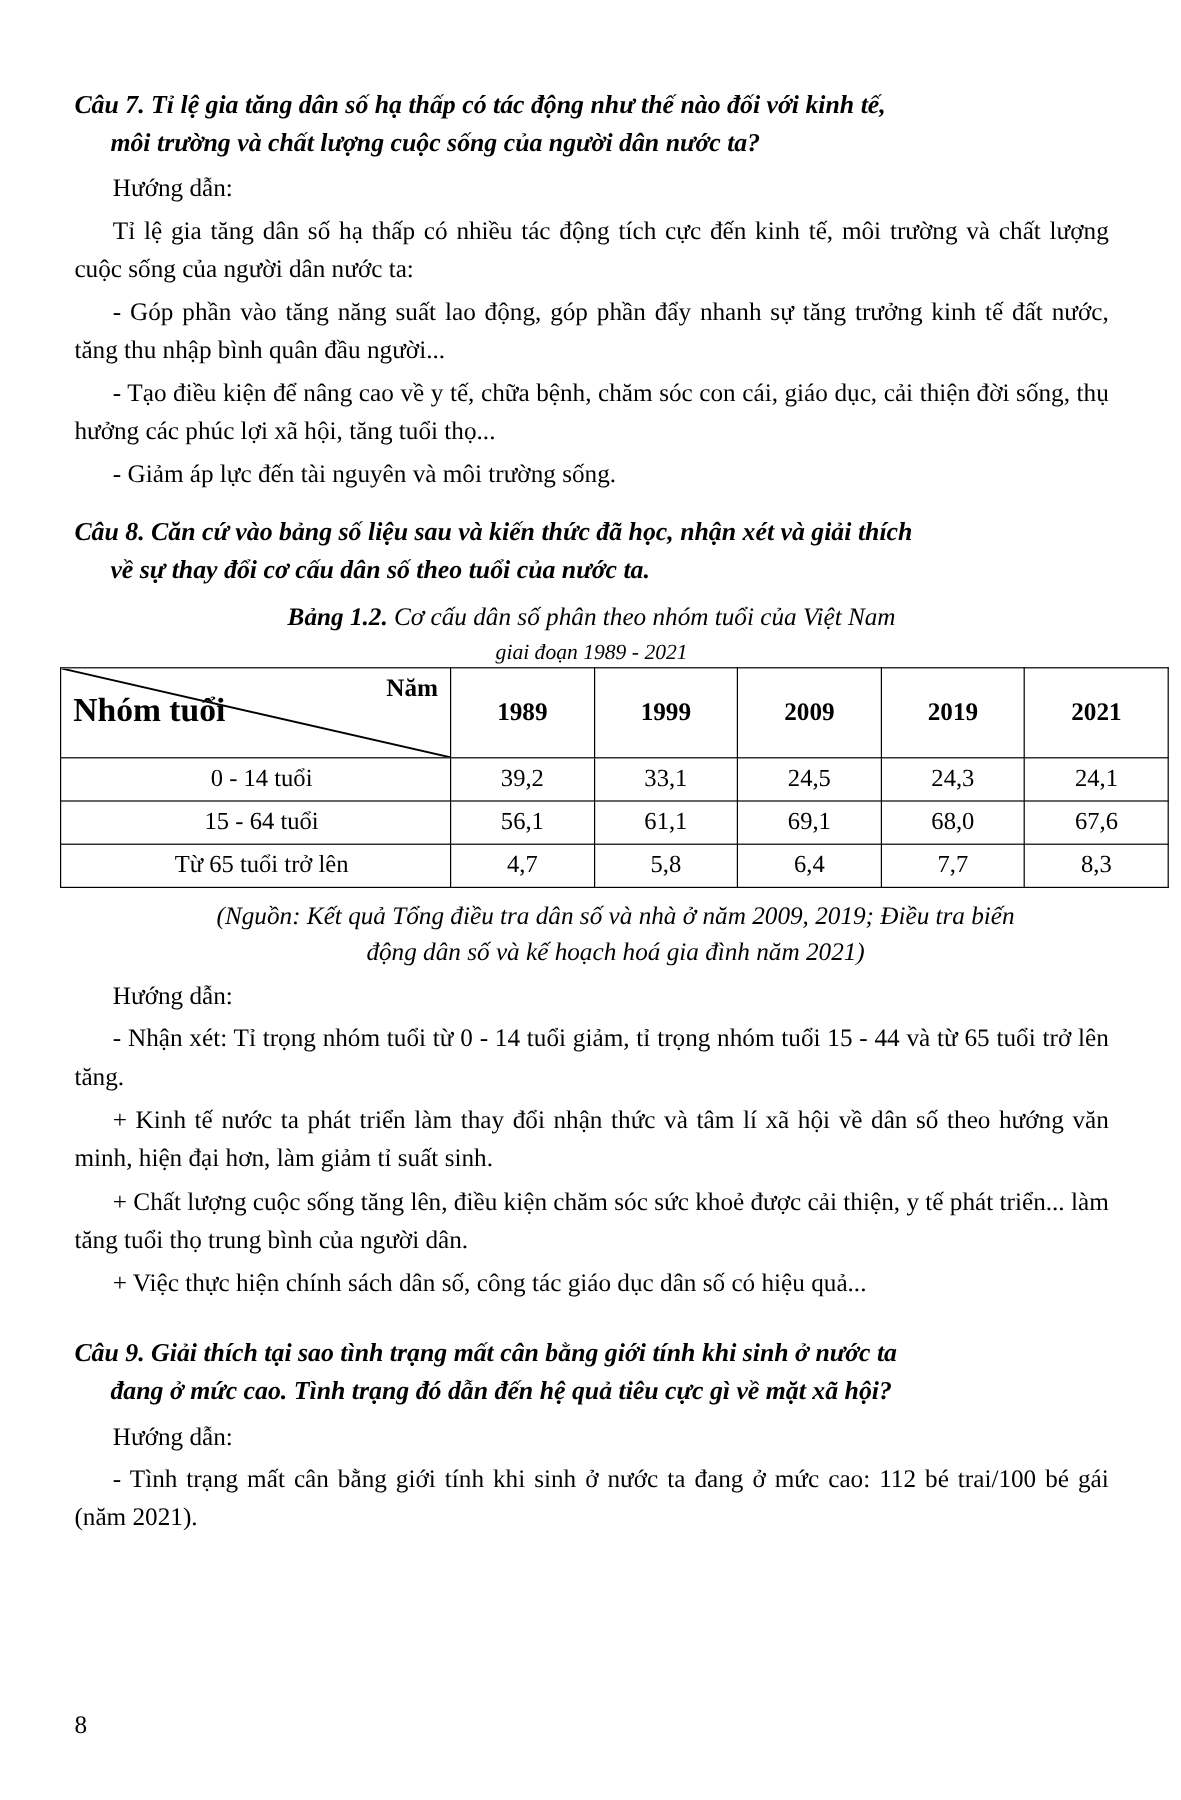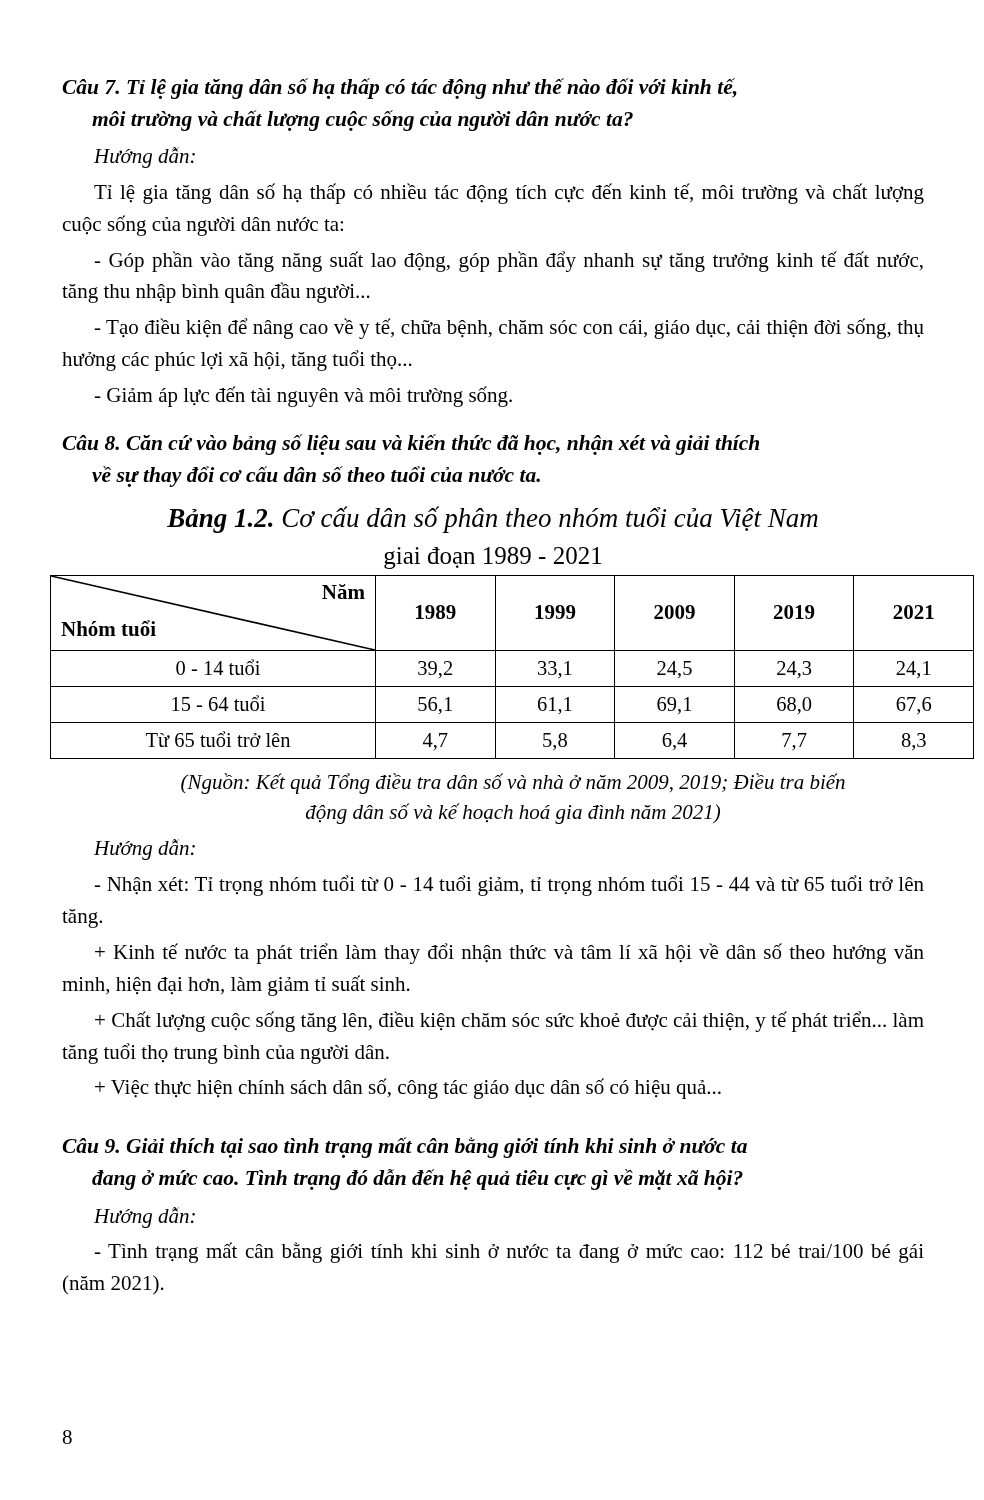--- a/index.html
+++ b/index.html
@@ -34,47 +34,47 @@
     font-size: 21.5px;
     line-height: 1.47;
     margin: 0 0 2px 0;
     text-indent: 0;
   }
   .q-head .indent2 {
     display: block;
     padding-left: 30px;
   }
   .guide {
-    font-style: italic;
     font-size: 21px;
     line-height: 1.5;
     margin: 6px 0 0 0;
     padding-left: 32px;
   }
   p.para {
     font-size: 21px;
     line-height: 1.52;
     margin: 4px 0 0 0;
     text-indent: 32px;
     text-align: justify;
   }
   .tbl-title {
     text-align: center;
-    font-size: 27px;
+    font-size: 21px;
     line-height: 1.45;
     margin: 8px 0 0 0;
     font-style: italic;
   }
   .tbl-title b {
     font-style: italic;
     font-weight: bold;
   }
   .tbl-sub {
     text-align: center;
-    font-size: 25px;
+    font-size: 18px;
+    font-style: italic;
     margin: 0;
     line-height: 1.45;
   }
   .unit {
     text-align: right;
     font-size: 20px;
     font-style: italic;
     margin: 6px 56px 4px 0;
   }
   table.data {
@@ -109,23 +109,23 @@
   .corner .lbl-year {
     position: absolute;
     right: 10px;
     top: 4px;
     font-weight: bold;
     font-size: 21px;
   }
   .corner .lbl-group {
     position: absolute;
     left: 10px;
-    bottom: 8px;
-    font-weight: bold;
-    font-size: 21px;
+    bottom: 22px;
+    font-weight: bold;
+    font-size: 28px;
   }
   td.rowlabel {
     text-align: left;
     padding-left: 14px !important;
   }
   .source {
     font-size: 21px;
     font-style: italic;
     line-height: 1.45;
     margin: 8px 0 0 0;

